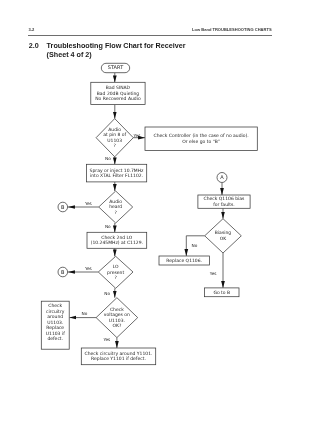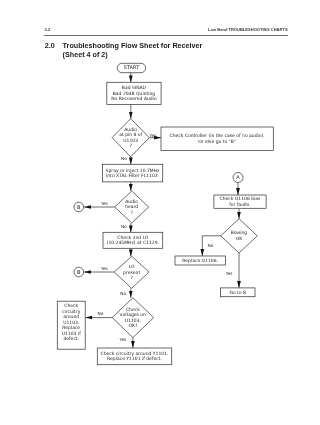--- a/index.html
+++ b/index.html
@@ -15,21 +15,20 @@
     overflow: hidden;
     font-family: "Liberation Sans", sans-serif;
     color: #000000;
     -webkit-font-smoothing: antialiased;
   }
   #page {
     position: absolute;
     left: 0; top: 0;
     width: 300px;
     height: 410px;
-    margin-left: 16px;
   }
   .hdr {
     position: absolute;
     font-size: 4.05px;
     line-height: 4.05px;
     font-weight: bold;
     color: #3a3a3a;
     white-space: nowrap;
   }
   #hdr-left { left: 28.4px; top: 27.9px; }
@@ -77,21 +76,21 @@
   .t-conn  { font-size: 5.0px; line-height: 5.0px; }
 </style>
 </head>
 <body>
 
 <div id="page">
   <div class="hdr" id="hdr-left">3-2</div>
   <div class="hdr" id="hdr-right">Low Band TROUBLESHOOTING CHARTS</div>
   <div id="hdr-rule"></div>
   <div class="sec" id="sec-num">2.0</div>
-  <div class="sec" id="sec-title">Troubleshooting Flow Sheet for Receiver</div>
+  <div class="sec" id="sec-title">Troubleshooting Flow Chart for Receiver</div>
   <div class="sec" id="sec-sub">(Sheet 4 of 2)</div>
 
   <svg id="flow" width="300" height="425" viewBox="0 0 300 425">
     <defs>
       <marker id="ah" viewBox="0 0 10 10" refX="9.6" refY="5" markerWidth="7.2" markerHeight="7.2" orient="auto-start-reverse" markerUnits="userSpaceOnUse">
         <path d="M 0 2.4 L 9.8 5 L 0 7.6 z" fill="#111111"></path>
       </marker>
     </defs>
     <g id="connectors" fill="none" stroke="#3a3a3a" stroke-width="0.75">
 

